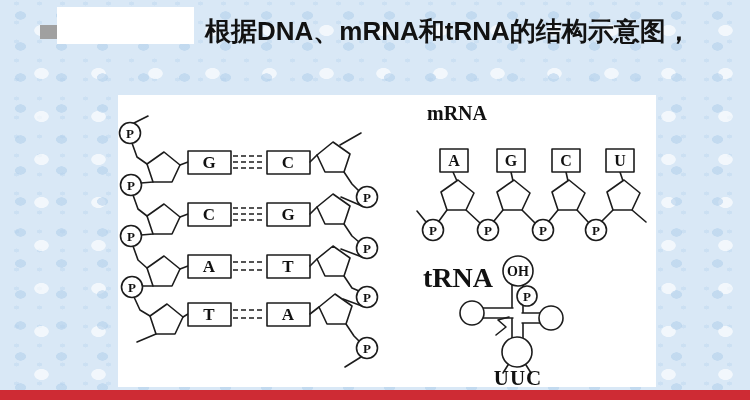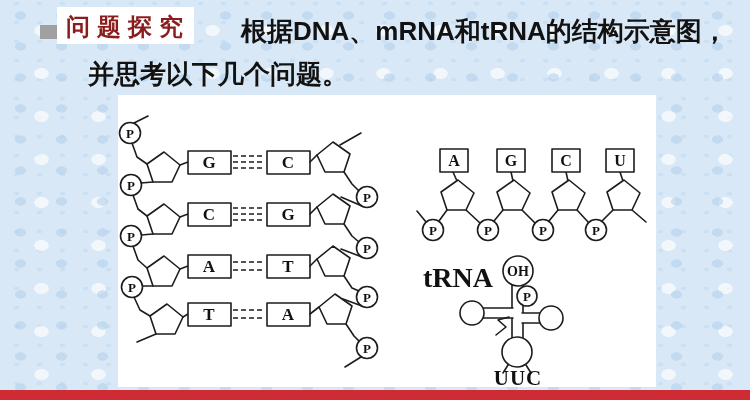--- a/index.html
+++ b/index.html
@@ -26,21 +26,21 @@
   }
   .badge-text{
     position:absolute;left:66px;top:11px;z-index:3;
     font-family:"Liberation Serif",serif;font-weight:bold;
     font-size:24px;color:#8b1c1c;letter-spacing:7px;white-space:nowrap;
   }
   .title-line{
     position:absolute;color:#121212;font-weight:bold;font-size:26px;white-space:nowrap;
     font-family:"Liberation Sans",sans-serif;
   }
-  .title-1{left:205px;top:14px;margin-left:36px;}
+  .title-1{left:205px;top:14px;}
   .title-2{left:88px;top:57px;}
   .diagram-label{
     position:absolute;z-index:4;color:#111;font-weight:bold;
     font-family:"Liberation Serif",serif;white-space:nowrap;
   }
   .lbl-dna{left:123px;top:98px;font-size:20px;}
   .lbl-mrna{left:427px;top:102px;font-size:20px;}
   .lbl-trna{left:423px;top:262px;font-size:28px;}
   svg.art{position:absolute;left:0;top:0;z-index:2;}
   svg.art .ln{fill:none;stroke:#1c1c1c;stroke-width:1.6;stroke-linecap:round;stroke-linejoin:round;}
@@ -62,25 +62,24 @@
 </style>
 </head>
 <body>
 
 <div style="position:absolute;inset:0;">
 
   <div class="panel"></div>
 
   <div class="badge-gray"></div>
   <div class="badge-white"></div>
-  <div class="badge-text">问题探究</div>
 
   <div class="title-line title-1">根据DNA、mRNA和tRNA的结构示意图，</div>
-  <div class="title-line title-2">并思考以下几个问题。</div>
-
+
+  <div class="diagram-label lbl-mrna">mRNA</div>
   <div class="diagram-label lbl-trna">tRNA</div>
 
   <svg class="art" width="750" height="400" viewBox="0 0 750 400">
 
     <g>
       <path class="ln" d="M134,123 L148,116"></path>
       <path class="ln" d="M132,143 L137,157 L147,164"></path>
       <path class="ln" d="M153,182 L141,183"></path>
       <path class="ln" d="M133,195 L138,209 L147,216"></path>
       <path class="ln" d="M153,234 L141,235"></path>

